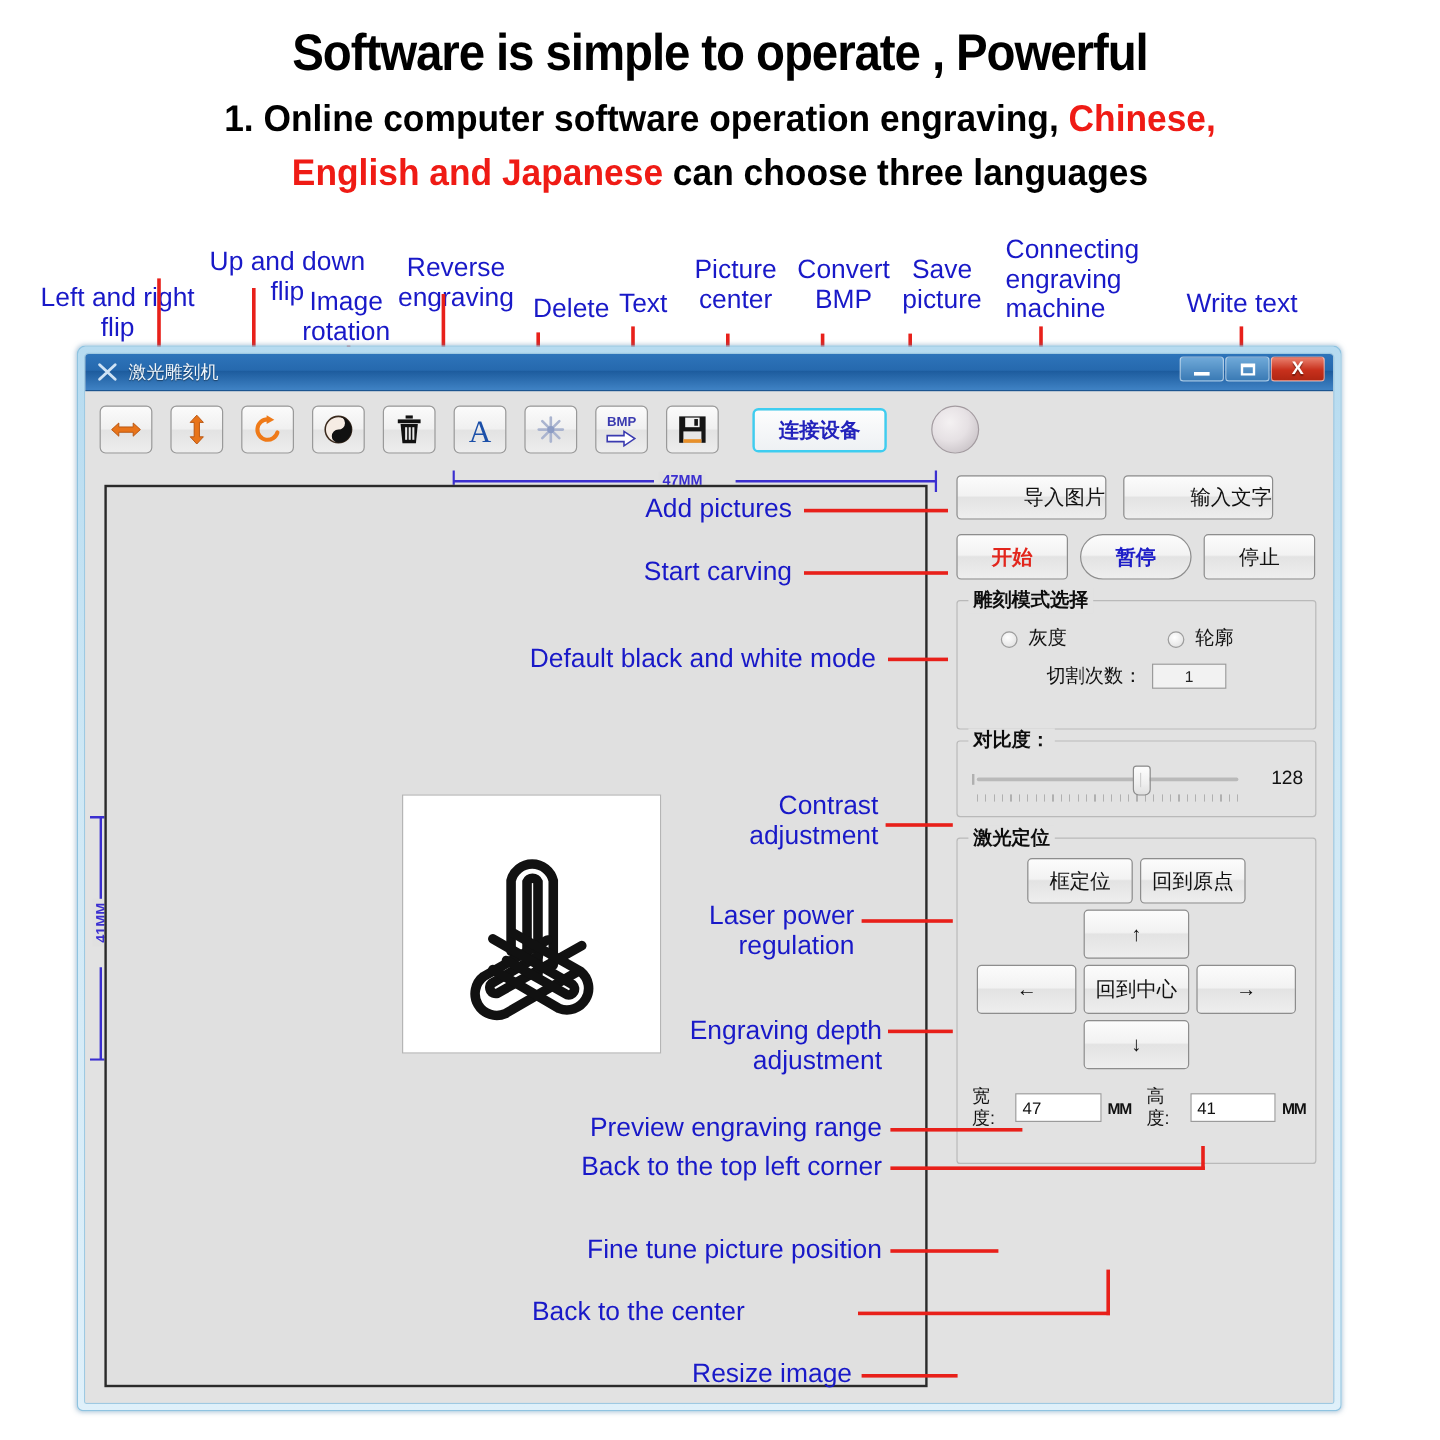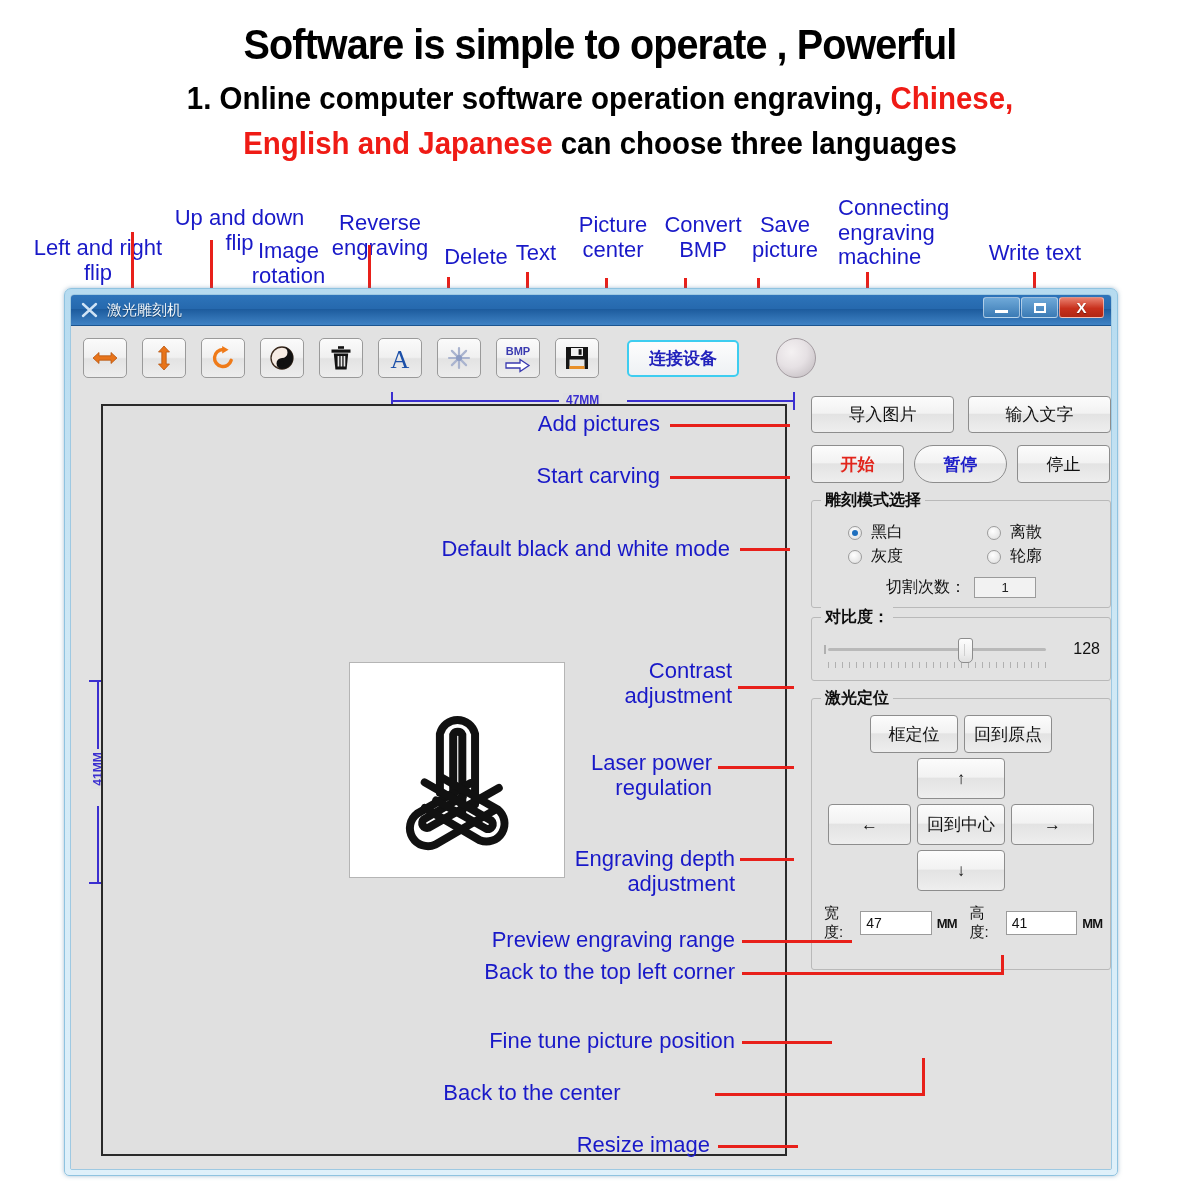--- a/index.html
+++ b/index.html
@@ -110,21 +110,21 @@
   #led {
     margin-left:22px; width:40px; height:40px; flex:none; border-radius:50%;
     background:radial-gradient(circle at 38% 34%, #f4f1f2 0%, #e6e1e4 45%, #cfc9cd 75%, #b4acb1 100%);
     border:1px solid #a39ba0;
   }
 
   
   #body-split { flex:1; display:flex; padding:0 8px 10px 8px; gap:0; position:relative; }
 
   
-  #canvas-wrap { position:relative; flex:none; width:696px; margin-left:22px; }
+  #canvas-wrap { position:relative; flex:none; width:696px; margin-left:8px; }
   #canvas {
     position:absolute; left:0; top:14px; width:686px; height:752px;
     background:#e0e0e0; border:2px solid #2a2a2a;
   }
   #artwork {
     position:absolute; left:246px; top:256px; width:216px; height:216px;
     background:#ffffff; border:1px solid #b5b5b5;
     display:flex; align-items:center; justify-content:center;
   }
 
@@ -135,21 +135,21 @@
 
   
   #right-panel { position:relative; width:300px; flex:none; margin-left:14px; padding-top:6px; }
   .gbtn {
     border:1px solid #8d8d8d; border-radius:4px;
     background:linear-gradient(to bottom,#fcfcfc 0%,#f2f2f2 46%,#e3e3e3 50%,#eeeeee 100%);
     display:flex; align-items:center; justify-content:center;
     font-size:17px; color:#101010; font-family:"Liberation Sans", sans-serif;
   }
   #row-import { display:flex; gap:14px; }
-  #btn-import, #btn-text { width:143px; height:37px; }
+  #btn-import, #btn-text { width:125px; height:37px;justify-content:flex-end; }
   #row-run { display:flex; gap:10px; margin-top:12px; }
   #btn-start, #btn-pause, #btn-stop { width:93px; height:38px; }
   #btn-start { color:#e2251c; font-weight:bold; }
   #btn-pause { color:#1d1dc8; font-weight:bold;border-radius:19px; }
 
   .group { position:relative; border:1px solid #b9b9b9; border-radius:3px; margin-top:17px; padding:14px 10px 10px 10px; }
   .group > .gtitle {
     position:absolute; top:-11px; left:9px; background:#e2e2e2;
     padding:0 4px; font-size:16px; color:#0d0d0d; font-weight:bold;
   }
@@ -419,30 +419,20 @@
             </div>
             <div class="gbtn" id="btn-stop">
               <span>停止</span>
             </div>
           </div>
 
           <div class="group" id="mode-group">
             <span class="gtitle">雕刻模式选择</span>
             <div class="radio-row">
               <div class="radio-cell">
-                <span class="radio on"></span>
-                <span class="radio-label">黑白</span>
-              </div>
-              <div class="radio-cell">
-                <span class="radio"></span>
-                <span class="radio-label">离散</span>
-              </div>
-            </div>
-            <div class="radio-row">
-              <div class="radio-cell">
                 <span class="radio"></span>
                 <span class="radio-label">灰度</span>
               </div>
               <div class="radio-cell">
                 <span class="radio"></span>
                 <span class="radio-label">轮廓</span>
               </div>
             </div>
             <div id="cut-row">
               <span id="cut-label">切割次数：</span>

